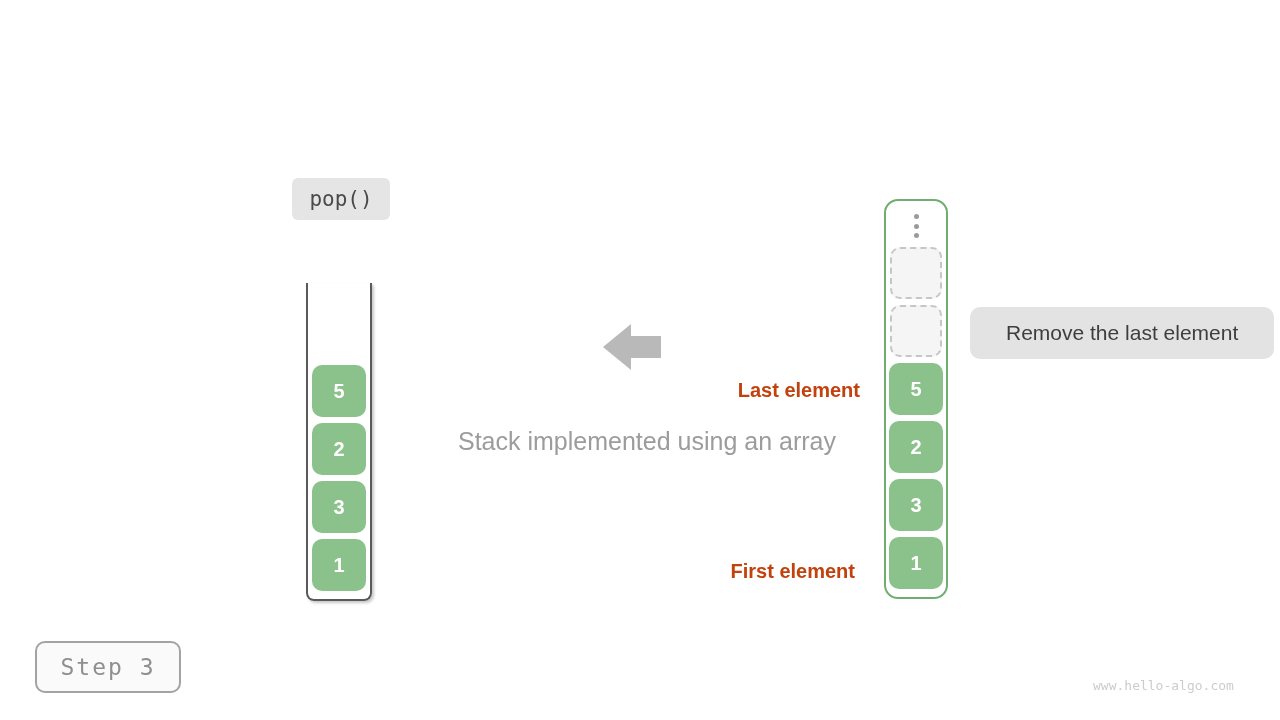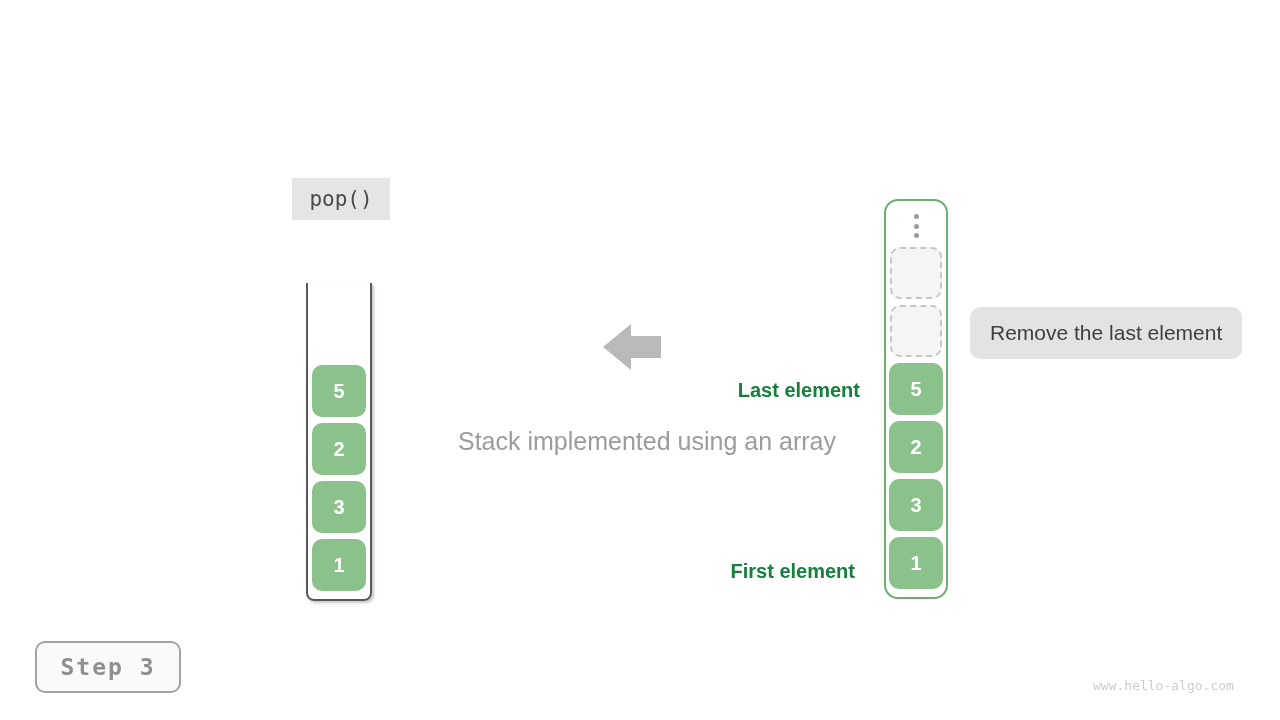--- a/index.html
+++ b/index.html
@@ -10,21 +10,21 @@
     font-family: "Liberation Sans", sans-serif;
     overflow: hidden;
   }
 
   
   .op-label {
     position: absolute;
     left: 292px; top: 178px;
     width: 98px; height: 42px;
     background: #e5e5e5;
-    border-radius: 0;
+    border-radius: 6px;
     display: flex; align-items: center; justify-content: center;
     font-family: "DejaVu Sans Mono", monospace;
     font-size: 21px;
     color: #4a4a4a;
   }
 
   
   .stack-left {
     position: absolute;
     left: 306px; top: 283px;
@@ -84,59 +84,59 @@
   }
 
   
   .arrow { position: absolute; left: 603px; top: 324px; }
 
   
   .lbl-bold {
     position: absolute;
     font-size: 20px;
     font-weight: bold;
-    color: #15803d;
+    color: #c2410c;
     white-space: nowrap;
   }
   .lbl-last  { right: 420px; top: 379px; }
   .lbl-first { right: 425px; top: 560px; }
 
   .caption {
     position: absolute;
     left: 458px; top: 427px;
     font-size: 25px;
     color: #9c9c9c;
     white-space: nowrap;
   }
 
   .remove-note {
     position: absolute;
     left: 970px; top: 307px;
     height: 52px;
-    padding: 0 20px;
+    padding: 0 36px;
     background: #e3e3e3;
     border-radius: 10px;
     display: flex; align-items: center;
     font-size: 21px;
     color: #3e3e3e;
     white-space: nowrap;
   }
 
   
   .step-btn {
     position: absolute;
     left: 35px; top: 641px;
     width: 146px; height: 52px;
     background: #fafafa;
     border: 2px solid #a3a3a3;
     border-radius: 10px;
     display: flex; align-items: center; justify-content: center;
     font-family: "DejaVu Sans Mono", monospace;
     font-size: 23px;
-    font-weight: bold;
+    font-weight: normal;
     letter-spacing: 2px;
     color: #8f8f8f;
   }
 
   .watermark {
     position: absolute;
     left: 1066px; top: 678px;
     font-family: "DejaVu Sans Mono", monospace;
     font-size: 13px;
     color: #cccccc;

